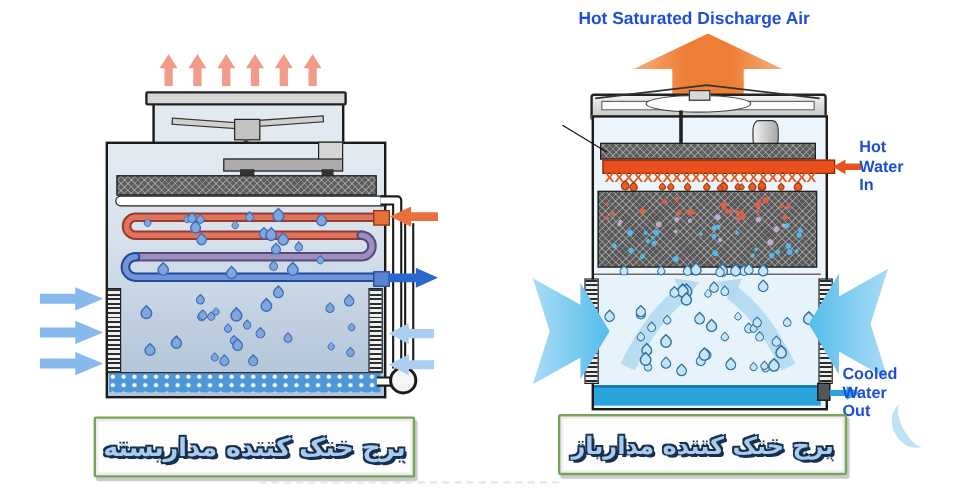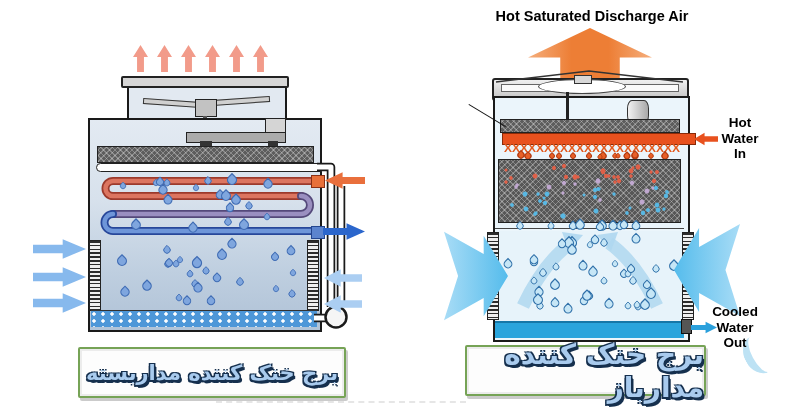--- a/index.html
+++ b/index.html
@@ -20,21 +20,21 @@
   .louver{background:repeating-linear-gradient(180deg,#2c2c2c 0 1.6px,#efefef 1.6px 3.8px);border:1px solid #222;}
   
   .drop{position:absolute;}
   .d-solid{width:6px;height:6px;background:#7FA6DE;border:1px solid #3F6CB4;border-radius:0 50% 50% 50%;}
   .d-outline{width:6px;height:6px;background:#C6E6F6;border:1px solid #2E6FA8;border-radius:0 50% 50% 50%;}
   .d-orange{width:4px;height:4px;background:#E86028;border:1px solid #B23A10;border-radius:0 50% 50% 50%;}
   .d-dotred{width:4px;height:4px;border-radius:50%;background:#E06048;}
   .d-dotblue{width:4px;height:4px;border-radius:50%;background:#58B8E4;}
   .d-dotpurple{width:4px;height:4px;border-radius:50%;background:#C0A8D0;}
   
-  .lbl{color:#000000;font-weight:bold;font-size:13.5px;line-height:14.5px;text-align:center;}
+  .lbl{color:#1d4ed8;font-weight:bold;font-size:13.5px;line-height:14.5px;}
   .caption-box{position:absolute;border:2.5px solid #76A356;background:#FDFDFD;border-radius:2px;
     box-shadow:2px 3px 0 rgba(140,140,140,.45),inset 0 0 0 2px #ECECEC;
     display:flex;align-items:center;justify-content:center;}
   .caption-text{font-family:"DejaVu Sans",sans-serif;font-weight:bold;font-size:21px;color:#A9CBEE;direction:rtl;
     text-shadow:-1.5px 1.5px 0 #16304E,1.5px 1.5px 0 #16304E,-1.5px -1.5px 0 #16304E,1.5px -1.5px 0 #16304E,2.5px 2.5px 0 #16304E;}
   .spray-x{color:#E35A1E;font-weight:bold;font-size:12px;letter-spacing:0;transform:scaleY(.9);white-space:nowrap;overflow:hidden;}
 </style>
 </head>
 <body>
 
@@ -358,17 +358,17 @@
 
 
   <div class="abs lbl" style="left:482px;top:9px;width:220px;font-size:14.5px;">Hot Saturated Discharge Air</div>
 
   <div class="abs" style="left:469px;top:104px;width:43px;height:0;border-top:1.5px solid #111;transform:rotate(31deg);transform-origin:left top;"></div>
 
   <div class="caption-box" style="left:78px;top:347px;width:264px;height:47px;">
     <span class="caption-text">برج خنک کننده مداربسته</span>
   </div>
   <div class="caption-box" style="left:465px;top:345px;width:237px;height:47px;">
-    <span class="caption-text" style="font-size:28px;">برج خنک کننده مدارباز</span>
+    <span class="caption-text" style="font-size:20px;">برج خنک کننده مدارباز</span>
   </div>
 
   <div class="abs" style="left:216px;top:401px;width:250px;height:0;border-top:2px dashed #E6E6E6;"></div>
 </div>
 
 </body></html>

